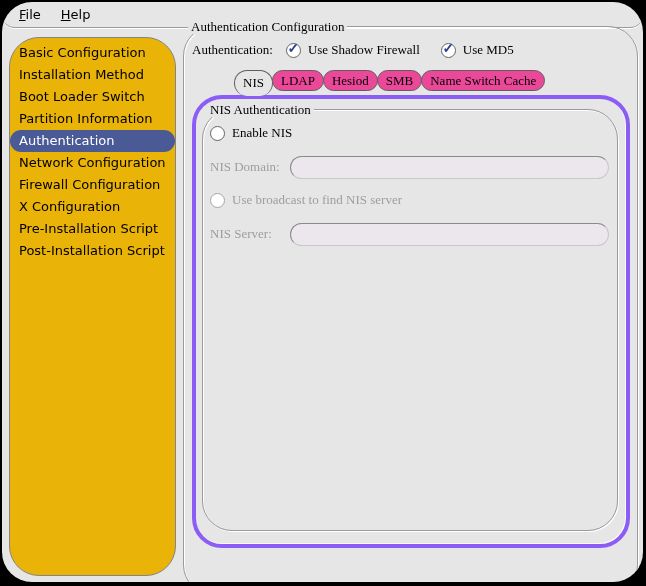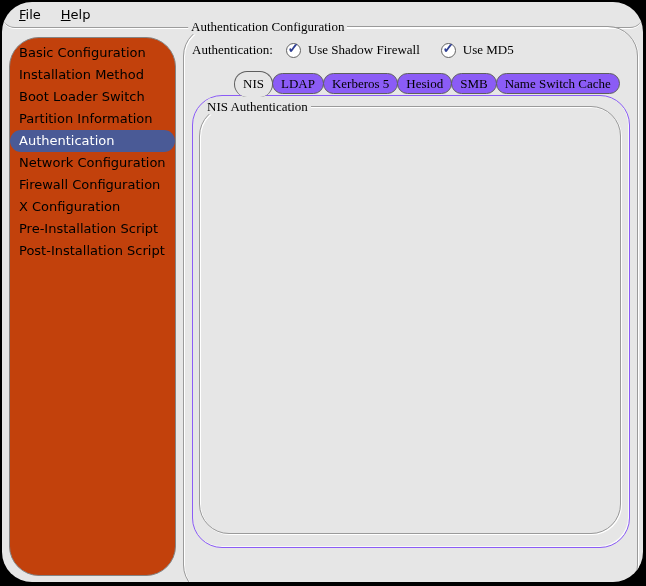--- a/index.html
+++ b/index.html
@@ -8,21 +8,21 @@
   .window { position:absolute; left:2px; top:2px; right:3px; bottom:4px; background:#e6e6e6; overflow:hidden; }
 
   
   .menubar { height:26px; display:flex; align-items:center; padding-left:7px;
              border-bottom:1px solid #9c9c9c; box-shadow:0 1px 0 #ffffff; }
   .menu-item { padding:3px 10px 4px 10px; cursor:default; }
   .menu-item::first-letter { text-decoration:underline; }
 
   
   .sidebar { position:absolute; left:7px; top:35px; width:167px; height:539px;
-             background:#c2410c; border:1px solid #848484; padding-top:4px; overflow:hidden; }
+             background:#eab308; border:1px solid #848484; padding-top:4px; overflow:hidden; }
   .side-item { height:22px; line-height:22px; padding-left:9px; white-space:nowrap; cursor:default; }
   .side-item.selected { background:#4a5a96; color:#ffffff; }
 
   
   .etched { border:1px solid #9a9a9a; box-shadow:1px 1px 0 #ffffff, inset 1px 1px 0 #ffffff; }
   .frame-title { position:absolute; top:-9px; left:4px; background:#e6e6e6; padding:0 3px; line-height:17px; white-space:nowrap; }
 
   .group-frame { position:absolute; left:181px; top:24px; width:455px; height:569px;font-family:Liberation Serif, serif; }
 
   
@@ -32,28 +32,28 @@
   .cb-group.md5 { margin-left:21px; }
 
   
   .cb { width:15px; height:15px; background:#ffffff; border:1px solid #636363;
         display:inline-flex; align-items:center; justify-content:center; flex:none; margin-right:7px; }
   .cb .check { color:#2e3e92; font-weight:bold; font-size:14px; line-height:1; transform:translateY(-1px); }
   .disabled .cb { border-color:#a6a6a6; }
   .disabled .cb-label { color:#9e9e9e; }
 
   
-  .tabs { position:absolute; left:8px; top:43px; display:flex; align-items:center; height:26px; z-index:2;padding-left:42px; }
-  .tab { height:21px; line-height:20px; padding:0 8px; background:#8b5cf6;
+  .tabs { position:absolute; left:8px; top:43px; display:flex; align-items:flex-start; height:26px; z-index:2;padding-left:42px; }
+  .tab { height:21px; line-height:20px; padding:0 8px; background:#ec4899;
          border:1px solid #5e5e5e; margin-right:-1px; white-space:nowrap; cursor:default; }
   .tab.active { height:26px; line-height:24px; background:#e6e6e6; border-bottom:none;
                 margin-bottom:-1px; position:relative; z-index:3; }
 
   .notebook { position:absolute; left:8px; top:68px; width:438px; height:453px;
-              border:1px solid #8b5cf6; box-shadow:inset -1px -1px 0 #fafafa; background:#e6e6e6; }
+              border:4px solid #8b5cf6; box-shadow:inset -1px -1px 0 #fafafa; background:#e6e6e6; }
 
   .nis-frame { position:absolute; left:6px; top:10px; right:8px; bottom:13px; }
   .nis-body { padding:15px 8px 0 7px; }
 
   .cb-row { display:flex; align-items:center; margin-bottom:14px; height:16px; }
 
   .field-row { display:flex; align-items:center; margin-bottom:13px; height:24px; }
   .field-label { width:80px; color:#9e9e9e; flex:none; white-space:nowrap; }
   .entry { flex:1; height:23px; background:#ece7ec; border:1px solid;
            border-color:#8a8a8a #c9c9c9 #c9c9c9 #8a8a8a;
@@ -99,27 +99,53 @@
         <span class="cb">
             <span class="check">✓</span>
           </span>
         <span class="cb-label">Use MD5</span>
       </span>
     </div>
 
     <div class="tabs">
       <span class="tab active">NIS</span>
       <span class="tab">LDAP</span>
-      <span class="tab">Kerberos 5</span>
       <span class="tab">Hesiod</span>
       <span class="tab">SMB</span>
       <span class="tab">Name Switch Cache</span>
     </div>
 
     <div class="notebook">
       <div class="nis-frame etched">
         <span class="frame-title">NIS Authentication</span>
 
+        <div class="nis-body">
+
+          <div class="cb-row">
+            <span class="cb">
+                <span class="check"></span>
+              </span>
+            <span class="cb-label">Enable NIS</span>
+          </div>
+
+          <div class="field-row">
+            <span class="field-label">NIS Domain:</span>
+            <input class="entry" type="text" disabled="" value="" style="">
+          </div>
+
+          <div class="cb-row disabled">
+            <span class="cb">
+                <span class="check"></span>
+              </span>
+            <span class="cb-label">Use broadcast to find NIS server</span>
+          </div>
+
+          <div class="field-row">
+            <span class="field-label">NIS Server:</span>
+            <input class="entry" type="text" disabled="" value="" style="">
+          </div>
+
+        </div>
       </div>
     </div>
 
   </div>
 </div>
 
 </body></html>

